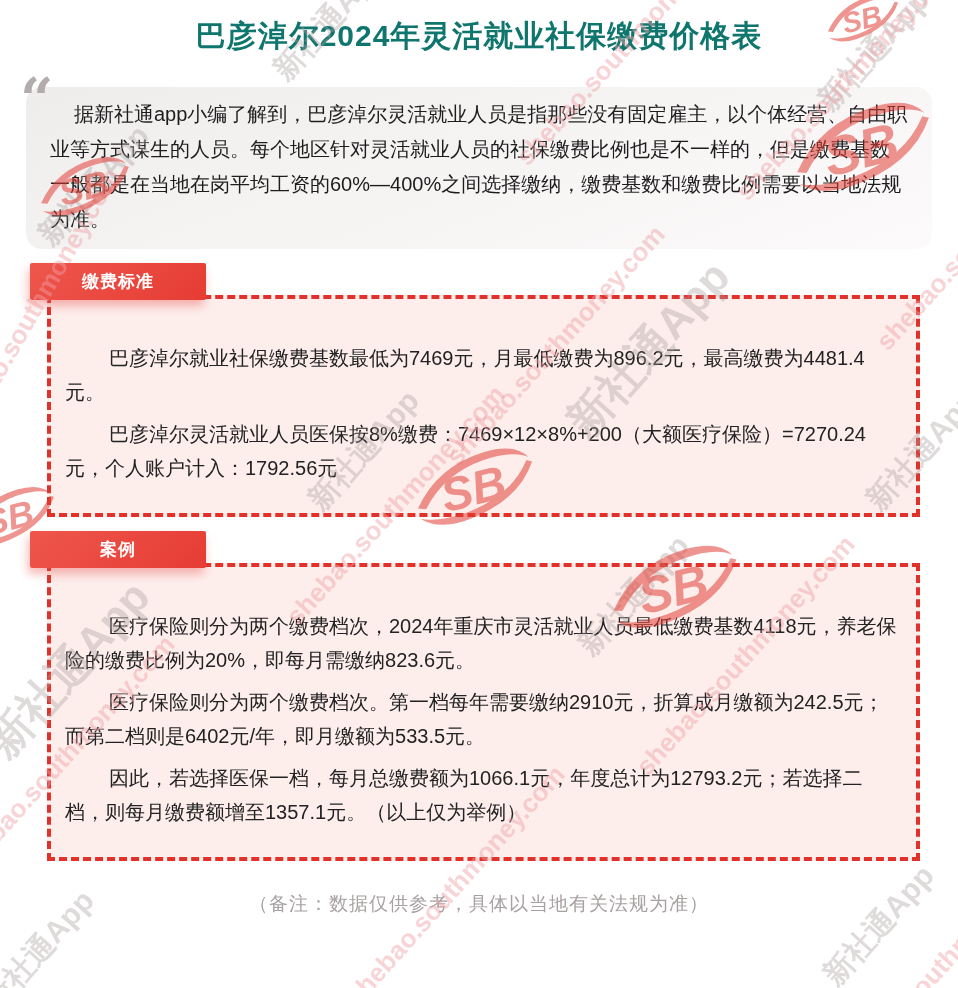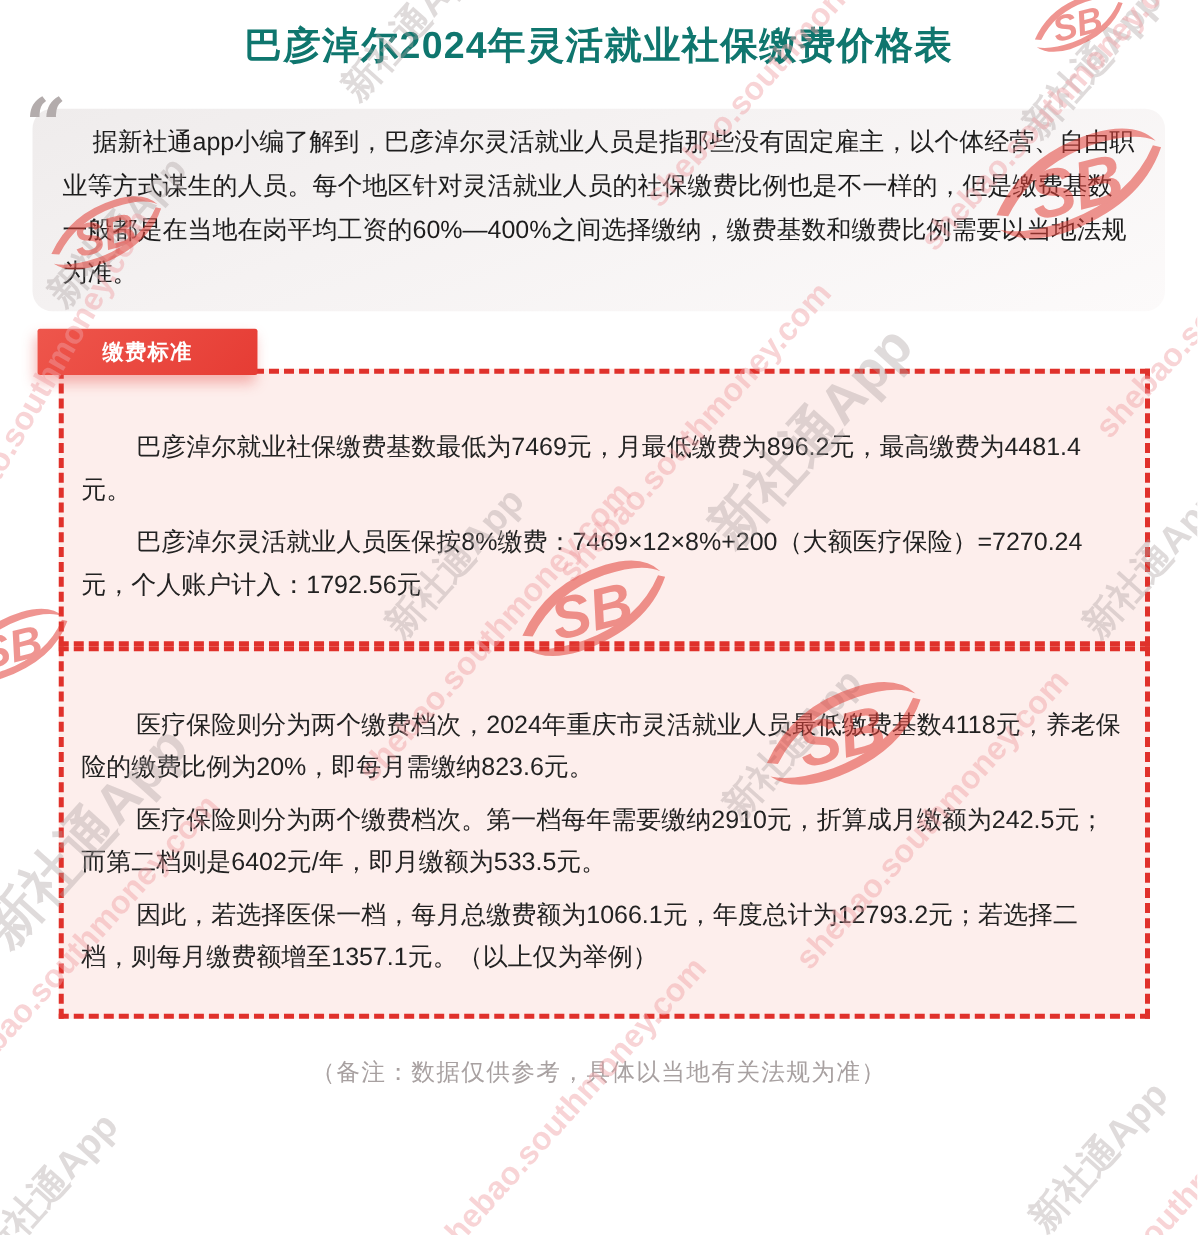--- a/index.html
+++ b/index.html
@@ -178,20 +178,23 @@
     <div class="sec-head">
       <span>缴费标准</span>
     </div>
     <div class="dash-box">
       <p>巴彦淖尔就业社保缴费基数最低为7469元，月最低缴费为896.2元，最高缴费为4481.4元。</p>
       <p>巴彦淖尔灵活就业人员医保按8%缴费：7469×12×8%+200（大额医疗保险）=7270.24元，个人账户计入：1792.56元</p>
     </div>
   </section>
 
   <section>
+    <div class="sec-head">
+      <span>案例</span>
+    </div>
     <div class="dash-box">
       <p>医疗保险则分为两个缴费档次，2024年重庆市灵活就业人员最低缴费基数4118元，养老保险的缴费比例为20%，即每月需缴纳823.6元。</p>
       <p>医疗保险则分为两个缴费档次。第一档每年需要缴纳2910元，折算成月缴额为242.5元；而第二档则是6402元/年，即月缴额为533.5元。</p>
       <p>因此，若选择医保一档，每月总缴费额为1066.1元，年度总计为12793.2元；若选择二档，则每月缴费额增至1357.1元。（以上仅为举例）</p>
     </div>
   </section>
 
   <p class="footer-note">（备注：数据仅供参考，具体以当地有关法规为准）</p>
 
 </div>

